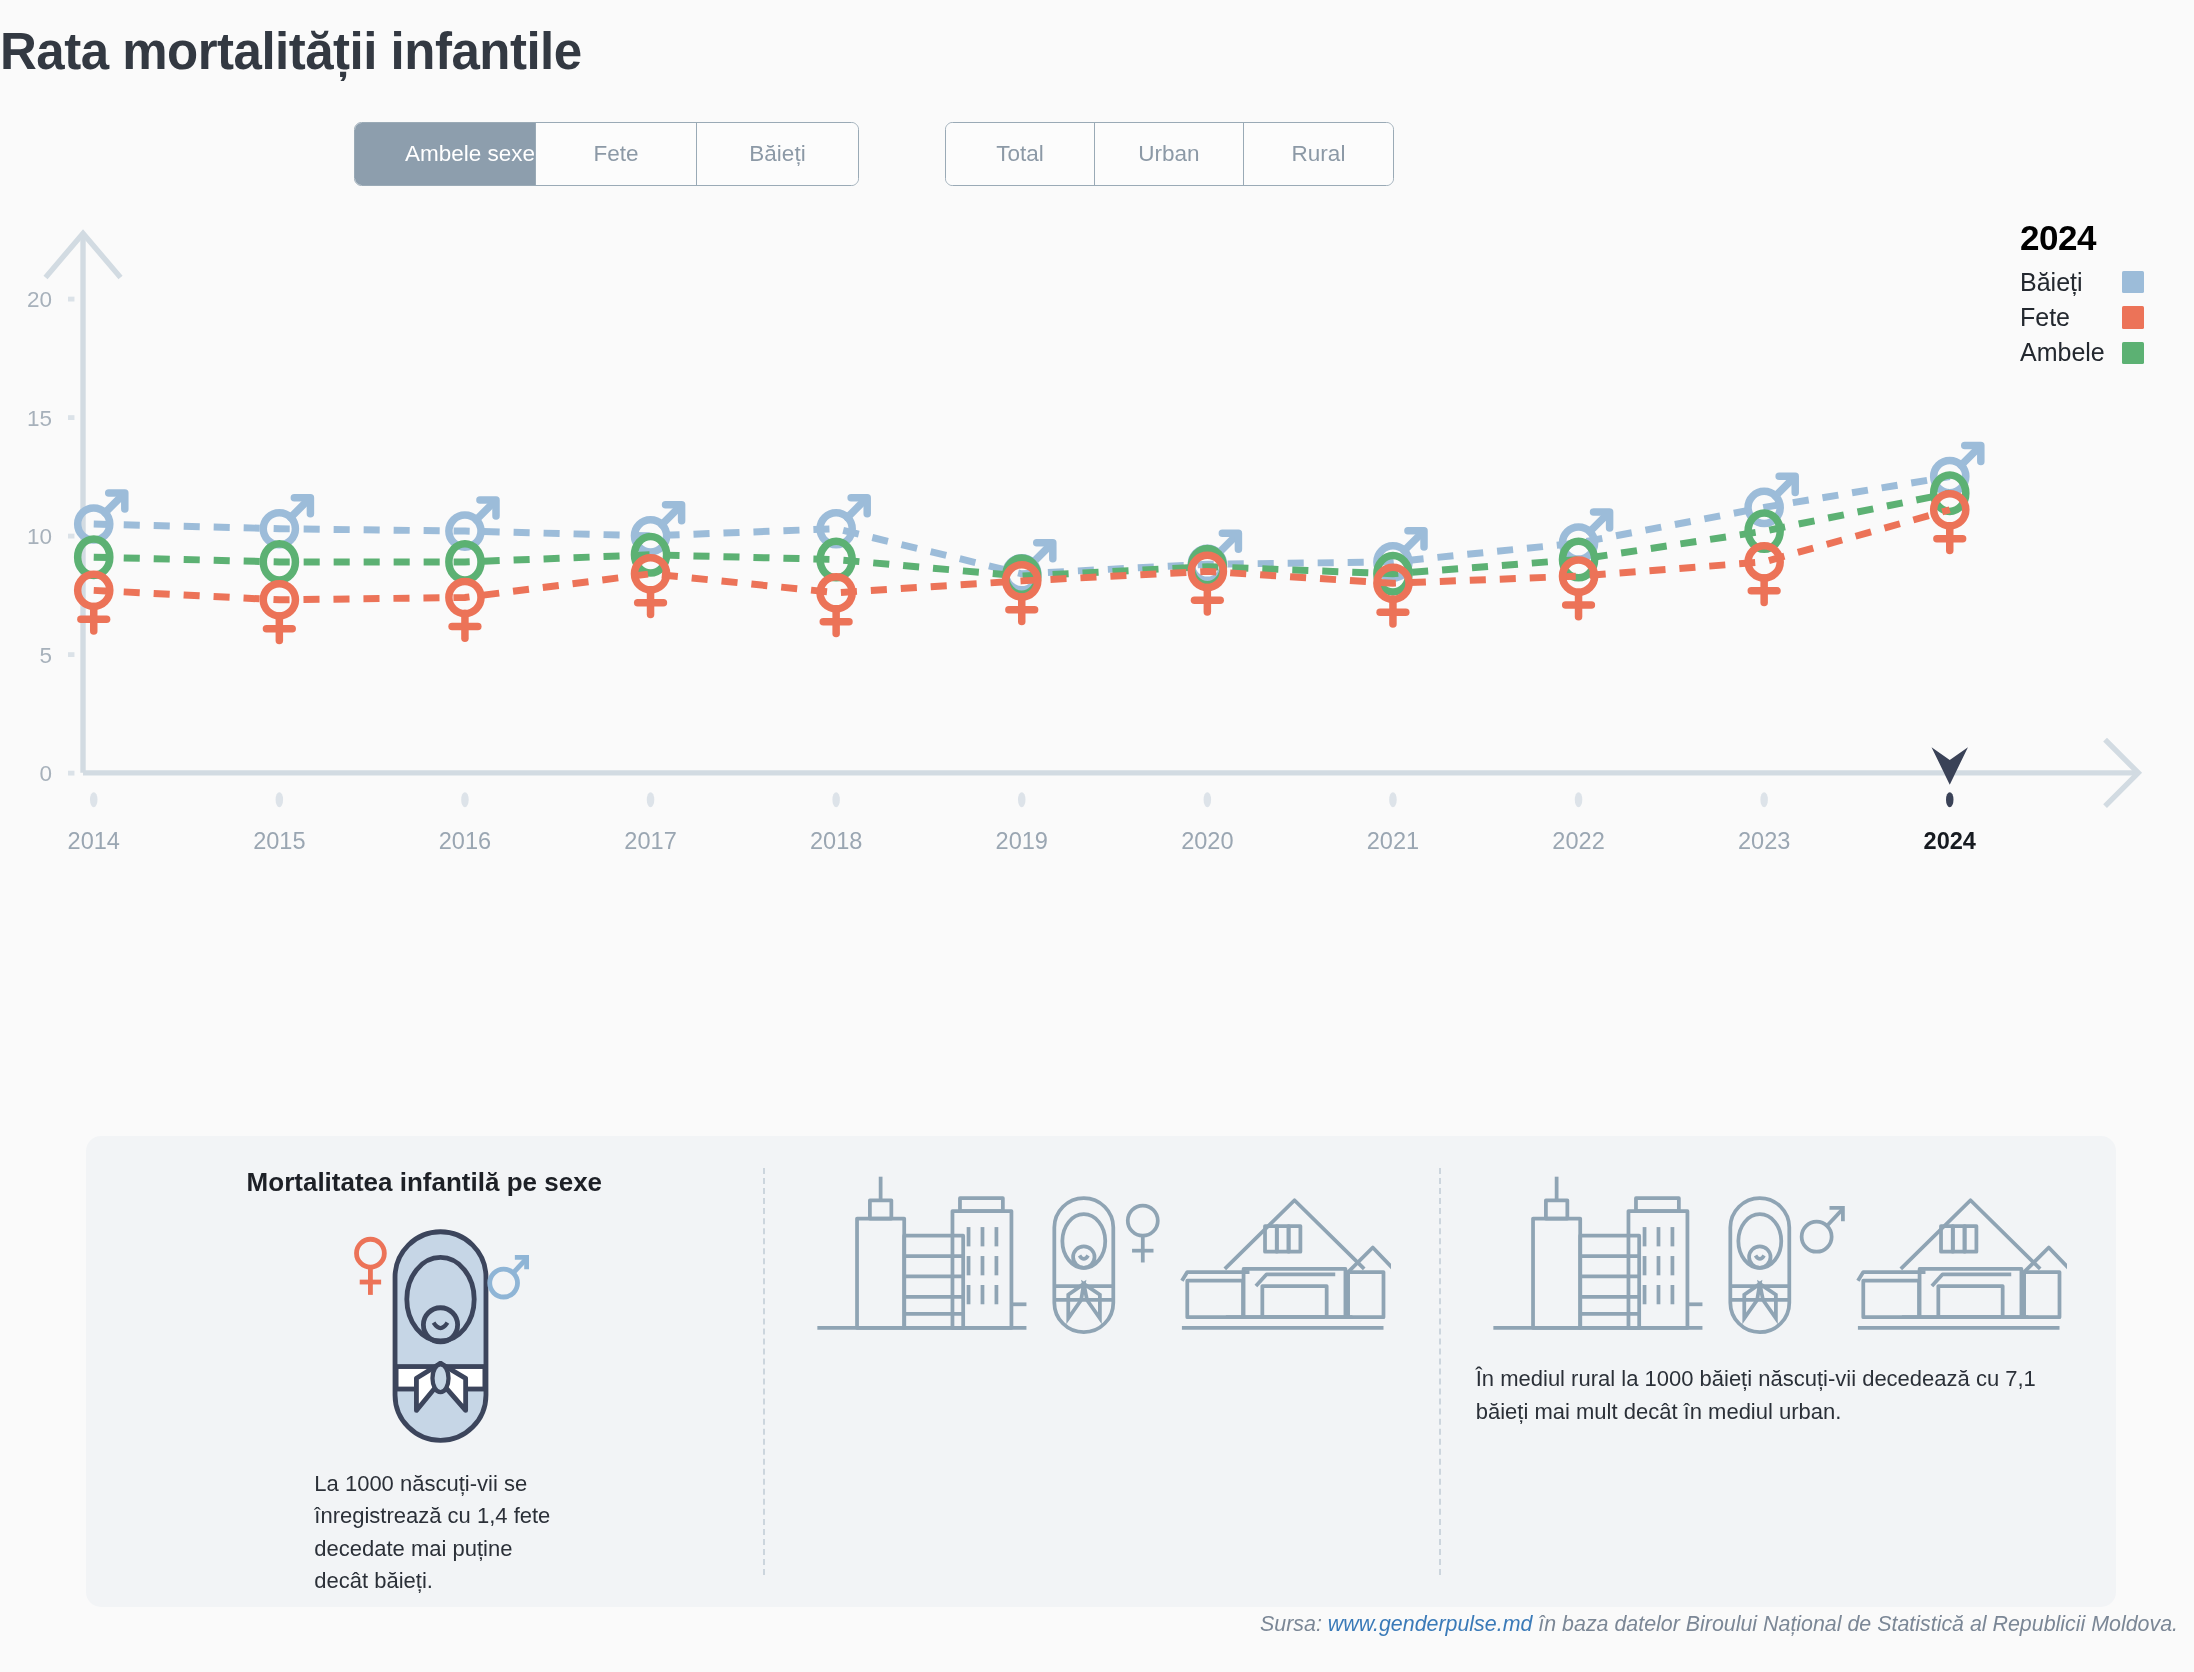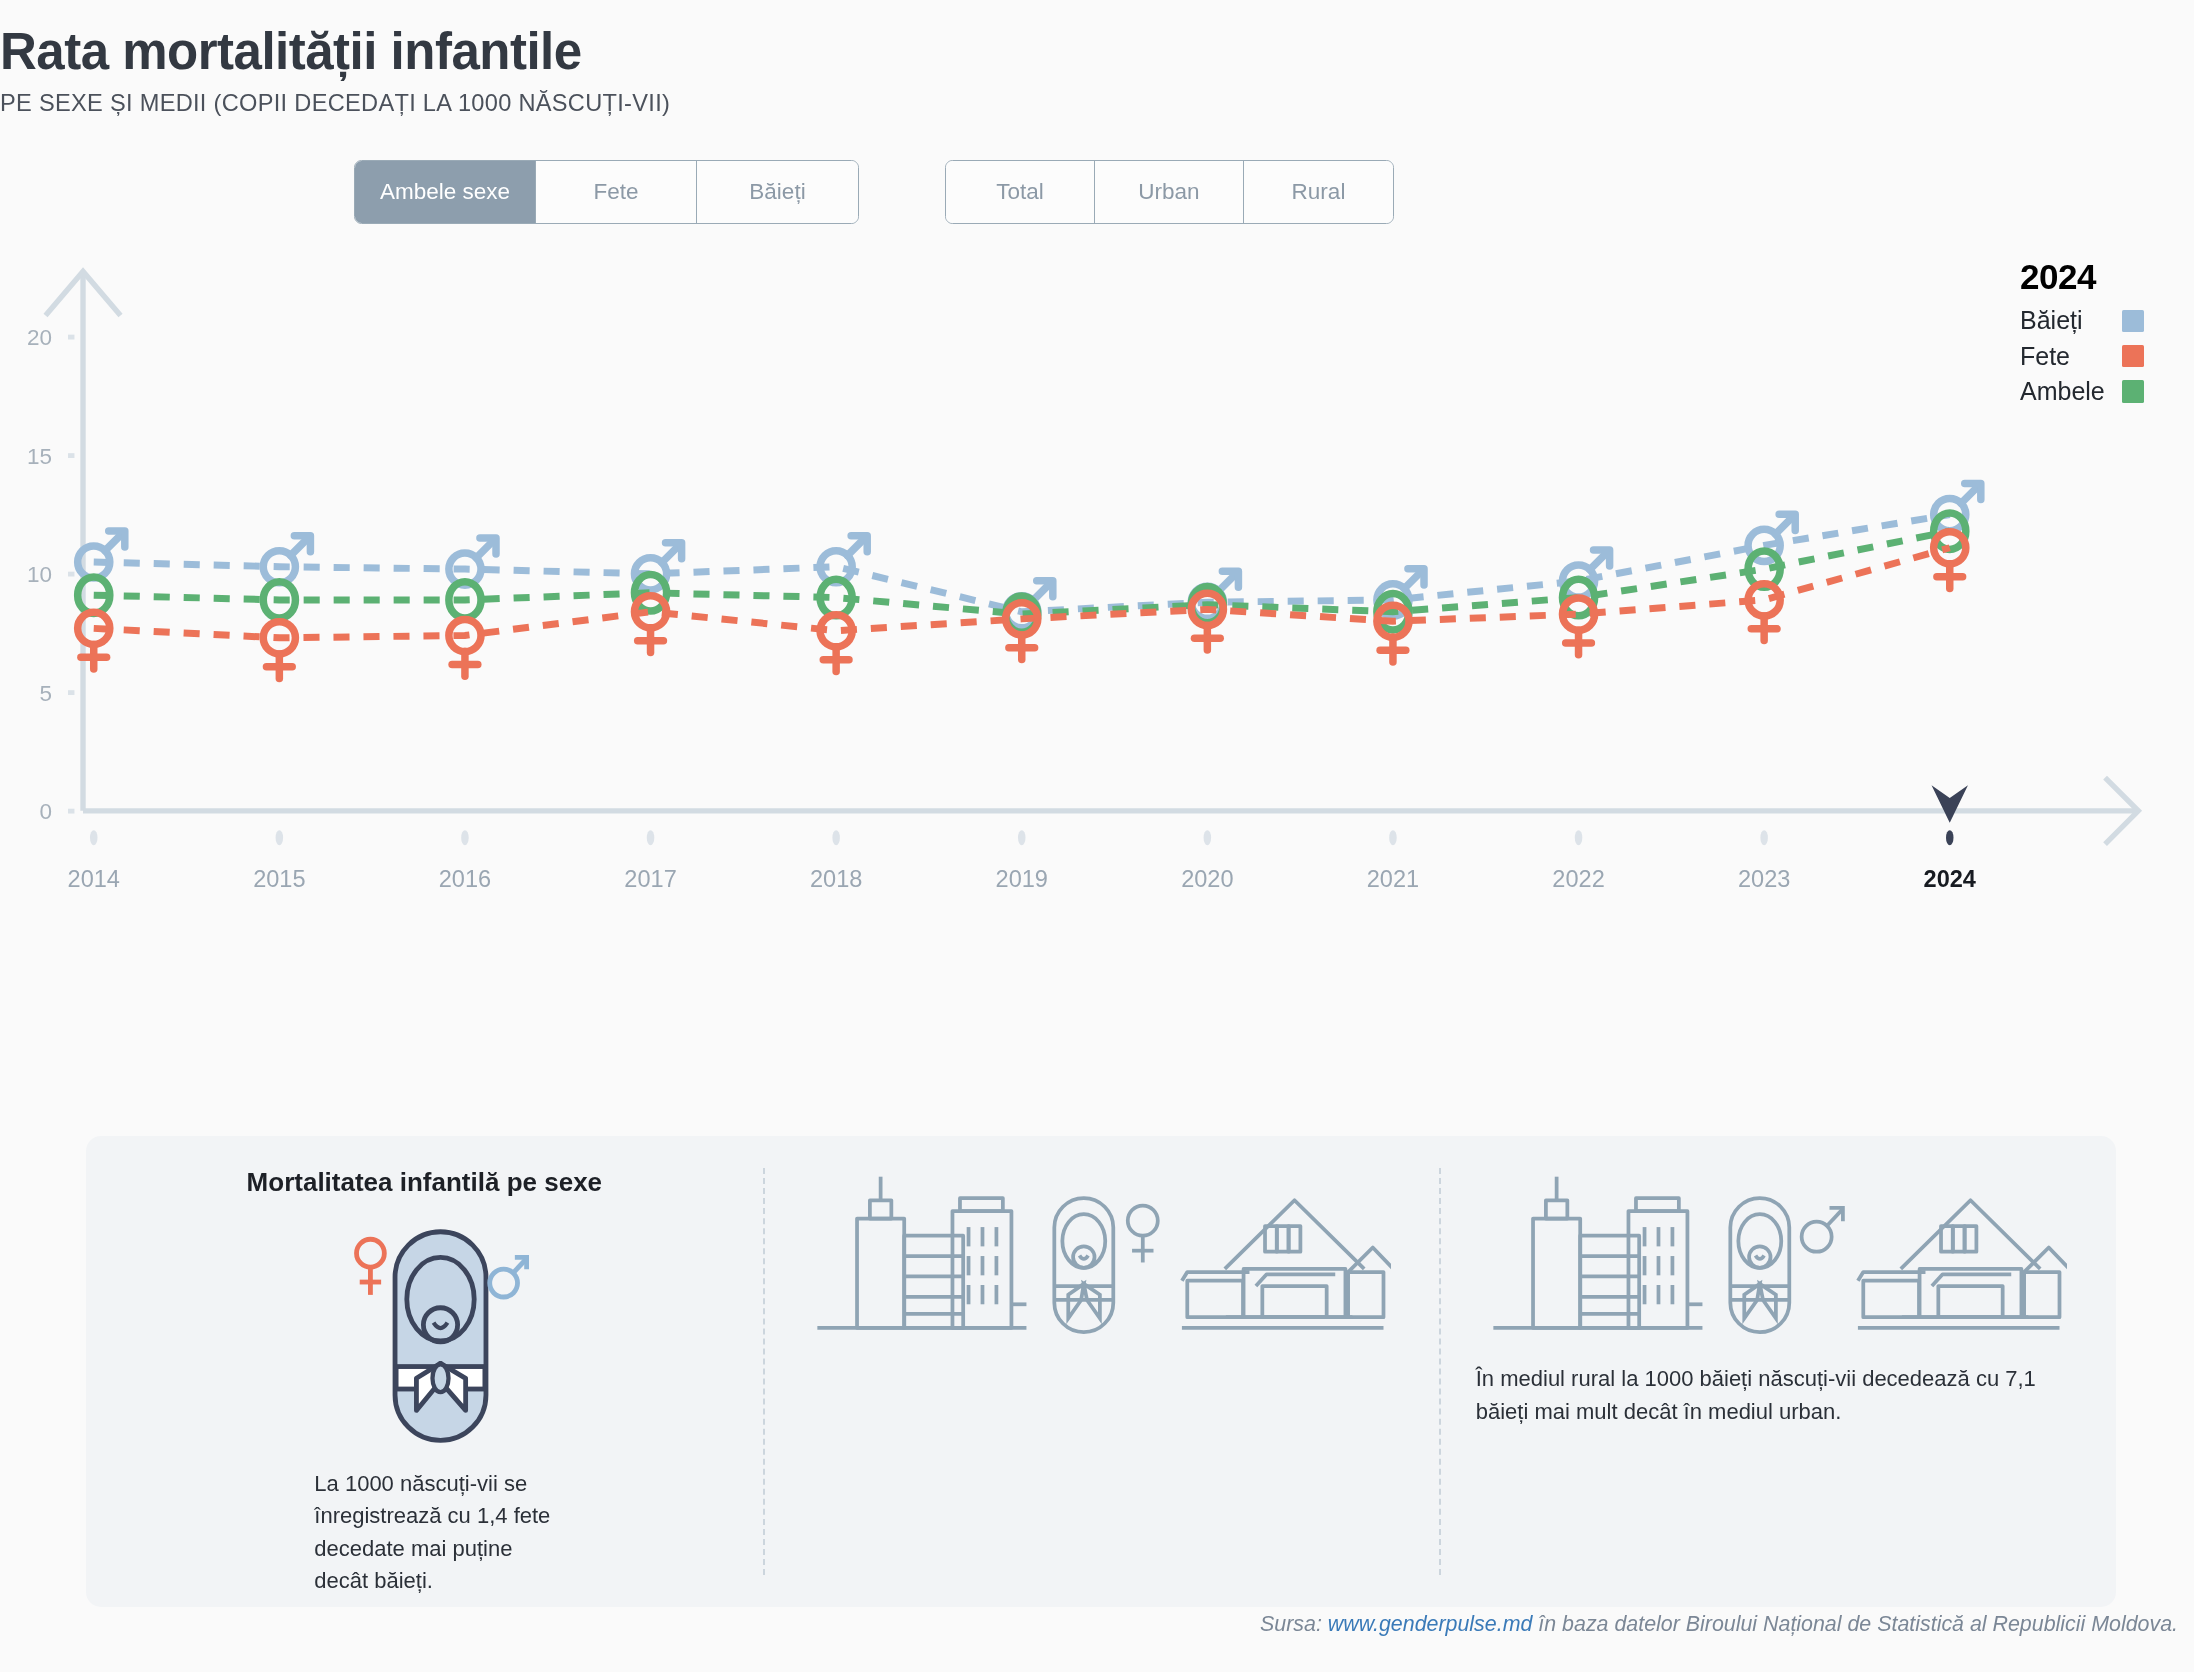--- a/index.html
+++ b/index.html
@@ -33,21 +33,21 @@
   .seg-btn{
     font-size:22.5px;color:#8c99a6;
     padding:18px 0;text-align:center;
     border-right:1.6px solid #9aaab6;
     background:#fcfcfc;
     white-space:nowrap;
     box-sizing:border-box;
     cursor:pointer;
   }
   .seg-btn:last-child{border-right:none;}
-  .seg-btn.active{background:#8d9ead;color:#ffffff;}
+  .seg-btn.active{background:#8d9ead;color:#ffffff;text-align:right;}
   .seg1 .seg-btn{width:161px;}
   .seg1 .seg-btn:first-child{width:181px;}
   .seg2 .seg-btn{width:149px;}
 
   
   .chart-wrap{position:relative;height:632px;margin-top:27px;}
   .chart-svg{position:absolute;left:0;top:0;}
   .legend{
     position:absolute;left:2020px;top:5.4px;width:161px;
   }
@@ -93,21 +93,20 @@
     text-align:right;padding-right:16px;
     font-size:21.4px;color:#7b8796;font-style:italic;
   }
   .footer a{color:#3a7ab8;text-decoration:none;font-style:italic;}
 </style>
 </head>
 <body>
 
 <div class="header">
   <h1 class="title">Rata mortalității infantile</h1>
-  <div class="subtitle">PE SEXE ȘI MEDII (COPII DECEDAȚI LA 1000 NĂSCUȚI-VII)</div>
 </div>
 
 <div class="toggle-row">
   <div class="seg seg1">
     <div class="seg-btn active">Ambele sexe</div>
     <div class="seg-btn">Fete</div>
     <div class="seg-btn">Băieți</div>
   </div>
   <div class="seg seg2">
     <div class="seg-btn">Total</div>

